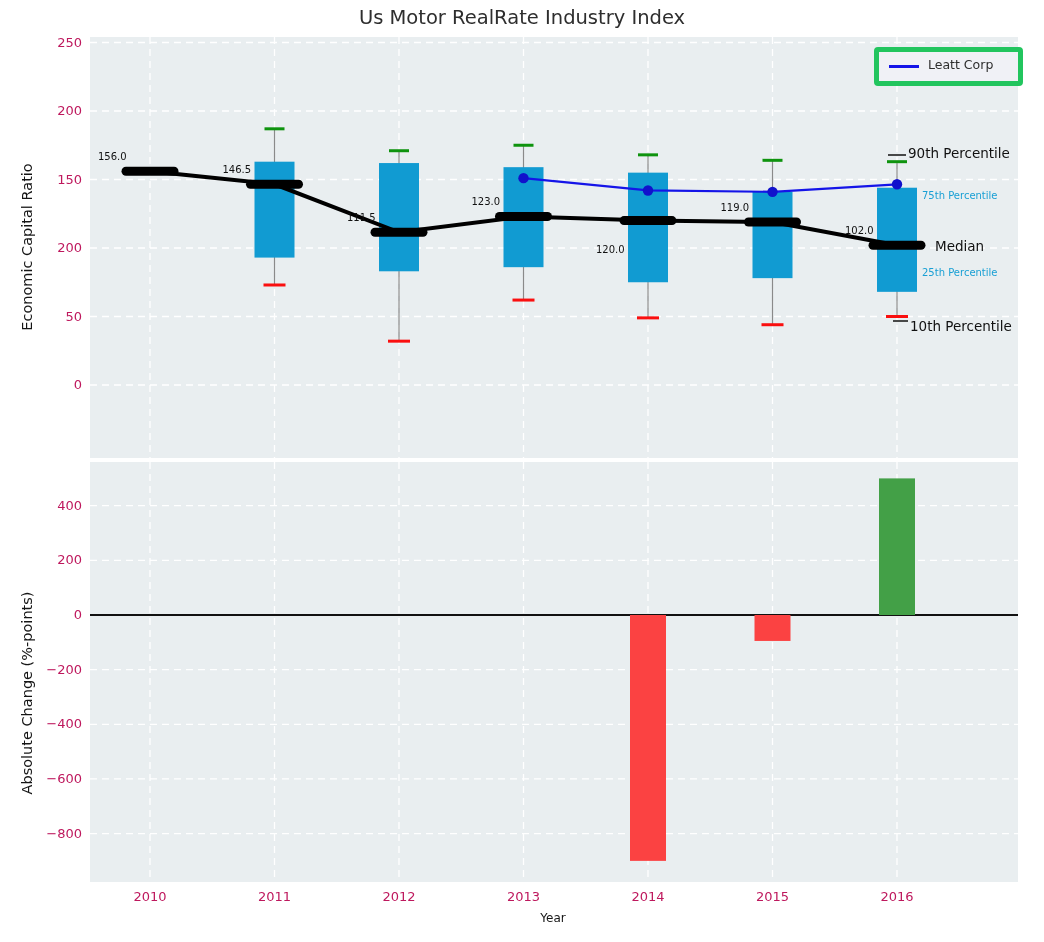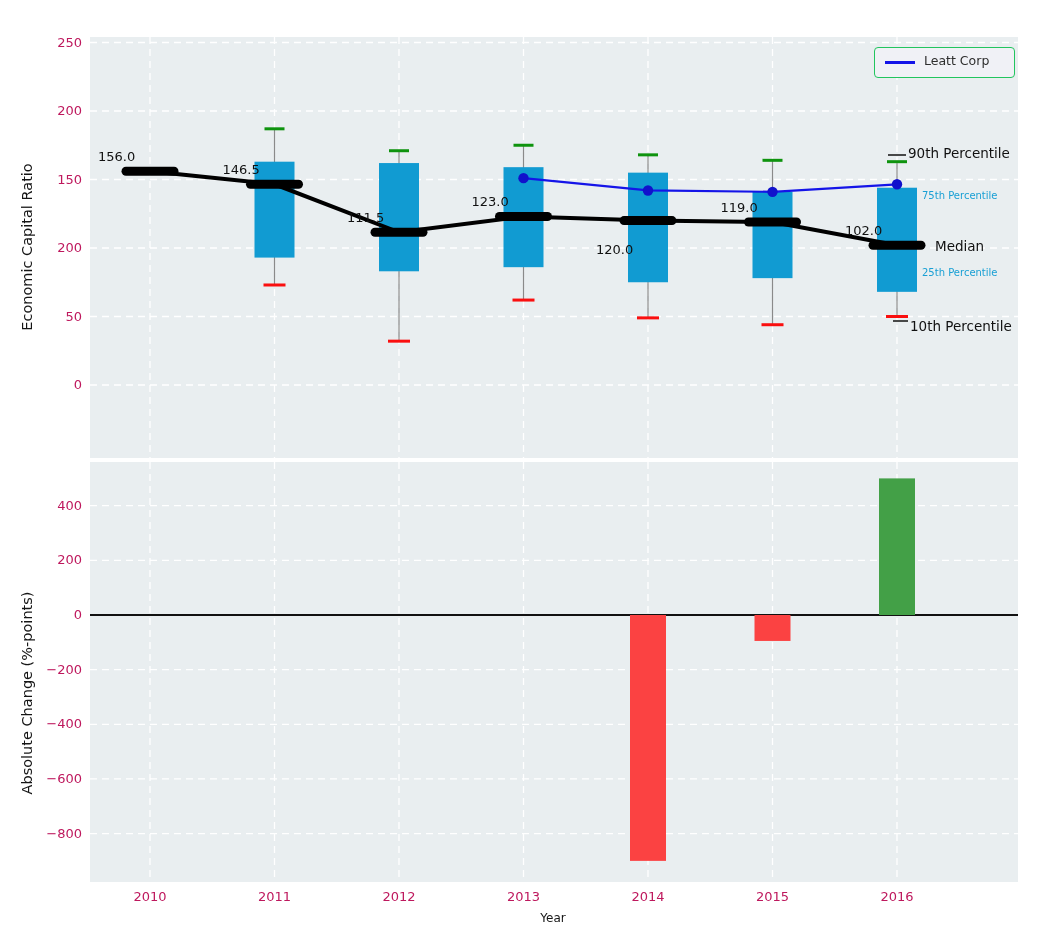--- a/index.html
+++ b/index.html
@@ -8,26 +8,26 @@
   .panel{position:absolute;background:#e9eef0;}
   #chart-svg{position:absolute;left:0;top:0;pointer-events:none;}
   .title{position:absolute;left:0;top:6px;width:100%;text-align:center;
          font-size:19.5px;color:#2e2e2e;}
   .ylab{position:absolute;transform:rotate(-90deg);text-align:center;
         font-size:14.5px;color:#151515;height:20px;line-height:20px;}
   .xlab{position:absolute;text-align:center;font-size:12px;color:#151515;}
   .tick{position:absolute;font-size:13px;color:#be185d;line-height:16px;}
   .tick.y{text-align:right;}
   .tick.x{text-align:center;}
-  .medlab{position:absolute;font-size:13px;color:#111;line-height:13px;text-align:left;}
+  .medlab{position:absolute;font-size:10px;color:#111;line-height:13px;text-align:left;}
   .anno{position:absolute;line-height:18px;white-space:nowrap;}
   .anno.large{font-size:13.5px;color:#111;}
   .anno.accent{font-size:10px;color:#189fd4;}
   .legend{position:absolute;left:874px;top:47px;width:139px;height:29px;
-          background:#f0f1f6;border:1px solid #22c55e;border-radius:4px;}
+          background:#f0f1f6;border:5px solid #22c55e;border-radius:4px;}
   .legend .line{position:absolute;left:10px;top:13px;width:30px;height:2.5px;background:#1414e8;}
   .legend .lab{position:absolute;left:49px;top:5px;font-size:12.5px;color:#2e2e2e;white-space:nowrap;}
 </style>
 </head>
 <body>
 
 <div class="fig">
 
   <div class="panel" style="left:90px;top:37px;width:928px;height:421px;"></div>
   <div class="panel" style="left:90px;top:462px;width:928px;height:420px;"></div>
@@ -112,20 +112,21 @@
       <circle cx="772.5" cy="191.83" r="5.2" fill="#1111cc"></circle>
       <circle cx="897" cy="184.295" r="5.2" fill="#1111cc"></circle>
       <line x1="888" x2="906" y1="155" y2="155" stroke="#111" stroke-width="1.5"></line>
       <line x1="893" x2="908" y1="321" y2="321" stroke="#111" stroke-width="1.5"></line>
       <line x1="90" x2="1018" y1="615" y2="615" stroke="#111" stroke-width="2"></line>
       <rect x="630" y="615" width="36" height="245.88" fill="#fb4242"></rect>
       <rect x="754.5" y="615" width="36" height="25.95399999999995" fill="#fb4242"></rect>
       <rect x="879" y="478.4" width="36" height="136.60000000000002" fill="#43a047"></rect>
     </svg>
 
+  <div class="title">Us Motor RealRate Industry Index</div>
 
   <div class="ylab" style="left:-148px;top:237px;width:350px;">Economic Capital Ratio</div>
   <div class="ylab" style="left:-153px;top:683px;width:360px;">Absolute Change (%-points)</div>
   <div class="xlab" style="left:453px;top:911px;width:200px;">Year</div>
 
   <div id="ticks">
       <div class="tick y" style="left:38px;top:377px;width:44px;">0</div>
       <div class="tick y" style="left:38px;top:308.5px;width:44px;">50</div>
       <div class="tick y" style="left:38px;top:240px;width:44px;">200</div>
       <div class="tick y" style="left:38px;top:171.5px;width:44px;">150</div>

